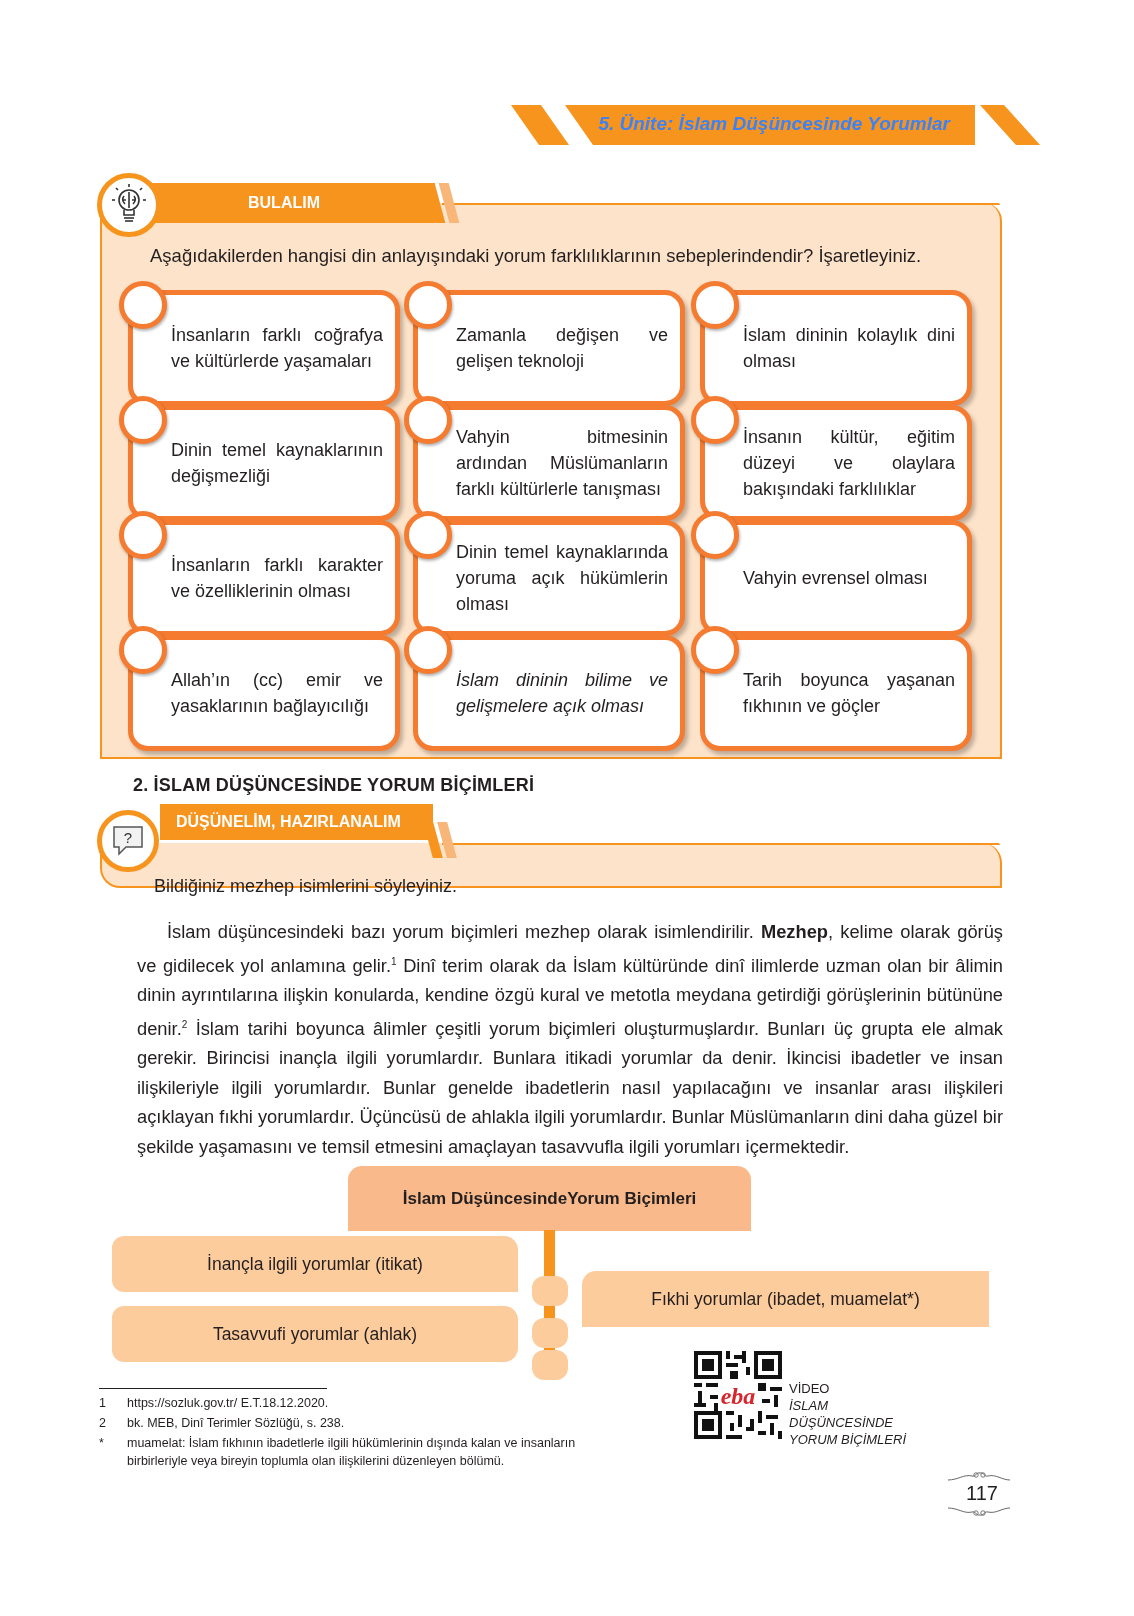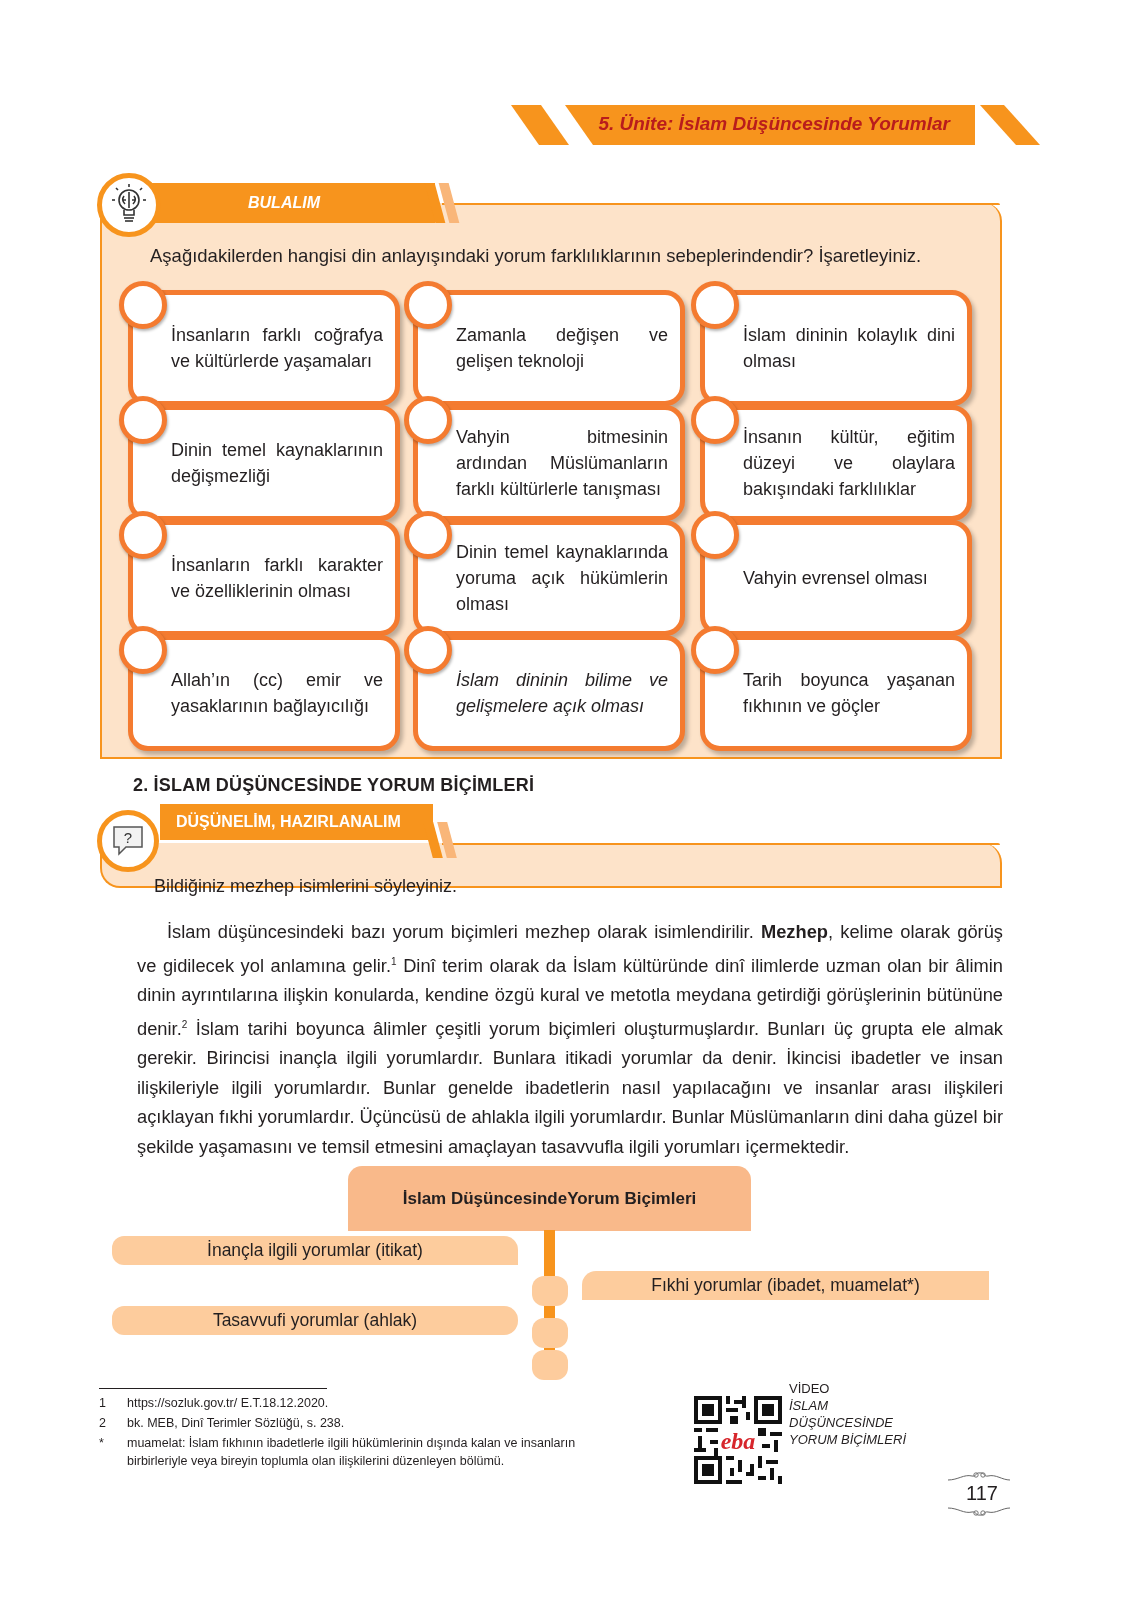--- a/index.html
+++ b/index.html
@@ -3,27 +3,27 @@
 <meta charset="utf-8">
 <style>
   * { box-sizing: border-box; margin: 0; padding: 0; }
   body { width: 1134px; height: 1616px; background: #ffffff; font-family: "Liberation Sans", sans-serif; color: #231f20; position: relative; overflow: hidden; }
 
   
   .unit-banner { position: absolute; top: 105px; left: 525px; width: 480px; height: 40px; }
   .unit-banner .stripe1 { position: absolute; left: 0; top: 0; width: 30px; height: 40px; background: #f7941d; transform: skewX(35deg); }
   .unit-banner .main { position: absolute; left: 40px; top: 0; width: 410px; height: 40px; background: #f7941d; clip-path: polygon(0 0, 100% 0, 100% 100%, 28px 100%); }
   .unit-banner .stripe2 { position: absolute; left: 455px; top: 0; width: 60px; height: 40px; background: #f7941d; clip-path: polygon(0 0, 40% 0, 100% 100%, 60% 100%); }
-  .unit-banner .title { position: absolute; right: 55px; top: 8px; color: #b91c1c; font-style: italic; font-weight: bold; font-size: 19px; }
+  .unit-banner .title { position: absolute; right: 55px; top: 8px; color: #3b82f6; font-style: italic; font-weight: bold; font-size: 19px; }
 
   
   .bulalim-box { position: absolute; top: 203px; left: 100px; width: 902px; height: 556px; background: #fde3c9; border: 2px solid #f7941d; border-radius: 0 18px 0 0; border-top: none; }
   .bulalim-box::before { content: ""; position: absolute; top: 0; left: 340px; right: 0; height: 2px; background: #f7941d; border-radius: 0 18px 0 0; }
   .section-header { position: absolute; height: 40px; background: #f7941d; }
-  .hdr1 { top: 183px; left: 140px; width: 295px; font-style: italic; }
+  .hdr1 { top: 183px; left: 140px; width: 295px; }
   .hdr1 .label { position: absolute; left: 108px; top: 11px; color: #fff; font-weight: bold; font-size: 16px; }
   .hdr-chev { position: absolute; width: 10px; height: 40px; background: #f7941d; transform: skewX(15deg); }
   .hdr-chev.light { background: #f9b679; }
   .hdr-icon-circle { position: absolute; width: 64px; height: 64px; border-radius: 50%; background: #fff; border: 5px solid #f7941d; display: flex; align-items: center; justify-content: center; }
 
   .question { position: absolute; top: 245px; left: 150px; font-size: 18.5px; color: #231f20; }
 
   
   .card { position: absolute; width: 272px; height: 116px; background: #fff; border: 5px solid #f47b30; border-radius: 20px; box-shadow: 3px 4px 4px rgba(0,0,0,0.25); }
   .card .circle { position: absolute; left: -14px; top: -14px; width: 48px; height: 48px; border-radius: 50%; background: #fff; border: 5px solid #f47b30; box-shadow: 1px 2px 3px rgba(0,0,0,0.3); }
@@ -38,31 +38,31 @@
   .hdr2 .label { position: absolute; left: 16px; top: 9px; color: #fff; font-weight: bold; font-size: 16px; }
   .dusunelim-text { position: absolute; top: 876px; left: 154px; font-size: 18px; }
 
   .body-text { position: absolute; top: 917px; left: 137px; width: 866px; font-size: 18.3px; line-height: 29.5px; text-align: justify; color: #231f20; }
   .body-text p { text-indent: 30px; }
   .body-text sup { font-size: 10px; }
 
   
   .diag-top { position: absolute; top: 1166px; left: 348px; width: 403px; height: 65px; background: #f9b98a; border-radius: 14px 14px 0 0; display: flex; flex-direction: row; align-items: center; justify-content: center; font-weight: bold; font-size: 17px; line-height: 23px; }
   .diag-stem { position: absolute; top: 1230px; left: 544px; width: 11px; height: 150px; background: #f7941d; }
-  .diag-box { position: absolute; height: 29px; background: #fdcc9d; display: flex; align-items: center; justify-content: center; font-size: 17.5px; }
+  .diag-box { position: absolute; height: 56px; background: #fdcc9d; display: flex; align-items: center; justify-content: center; font-size: 17.5px; }
   .diag-knob { position: absolute; width: 36px; height: 30px; background: #fdcc9d; border-radius: 12px; }
 
   
   .fn-line { position: absolute; top: 1388px; left: 99px; width: 228px; height: 1px; background: #231f20; }
   .fn { position: absolute; left: 99px; font-size: 12.5px; line-height: 18px; color: #231f20; }
   .fn .num { display: inline-block; width: 28px; }
   .fn .cont { padding-left: 28px; }
 
   
-  .qr { position: absolute; top: 1396px; left: 694px; width: 88px; height: 88px; background: #fff; }
+  .qr { position: absolute; top: 1351px; left: 694px; width: 88px; height: 88px; background: #fff; }
   .video-label { position: absolute; top: 1380px; left: 789px; font-size: 13px; line-height: 17px; color: #231f20; }
   .video-label .it { font-style: italic; }
   .page-num { position: absolute; top: 1482px; left: 966px; font-size: 20px; color: #231f20; }
   .ornament { position: absolute; left: 946px; width: 66px; height: 12px; }
 </style>
 </head>
 <body>
 
 <div class="unit-banner">
   <div class="stripe1"></div>

